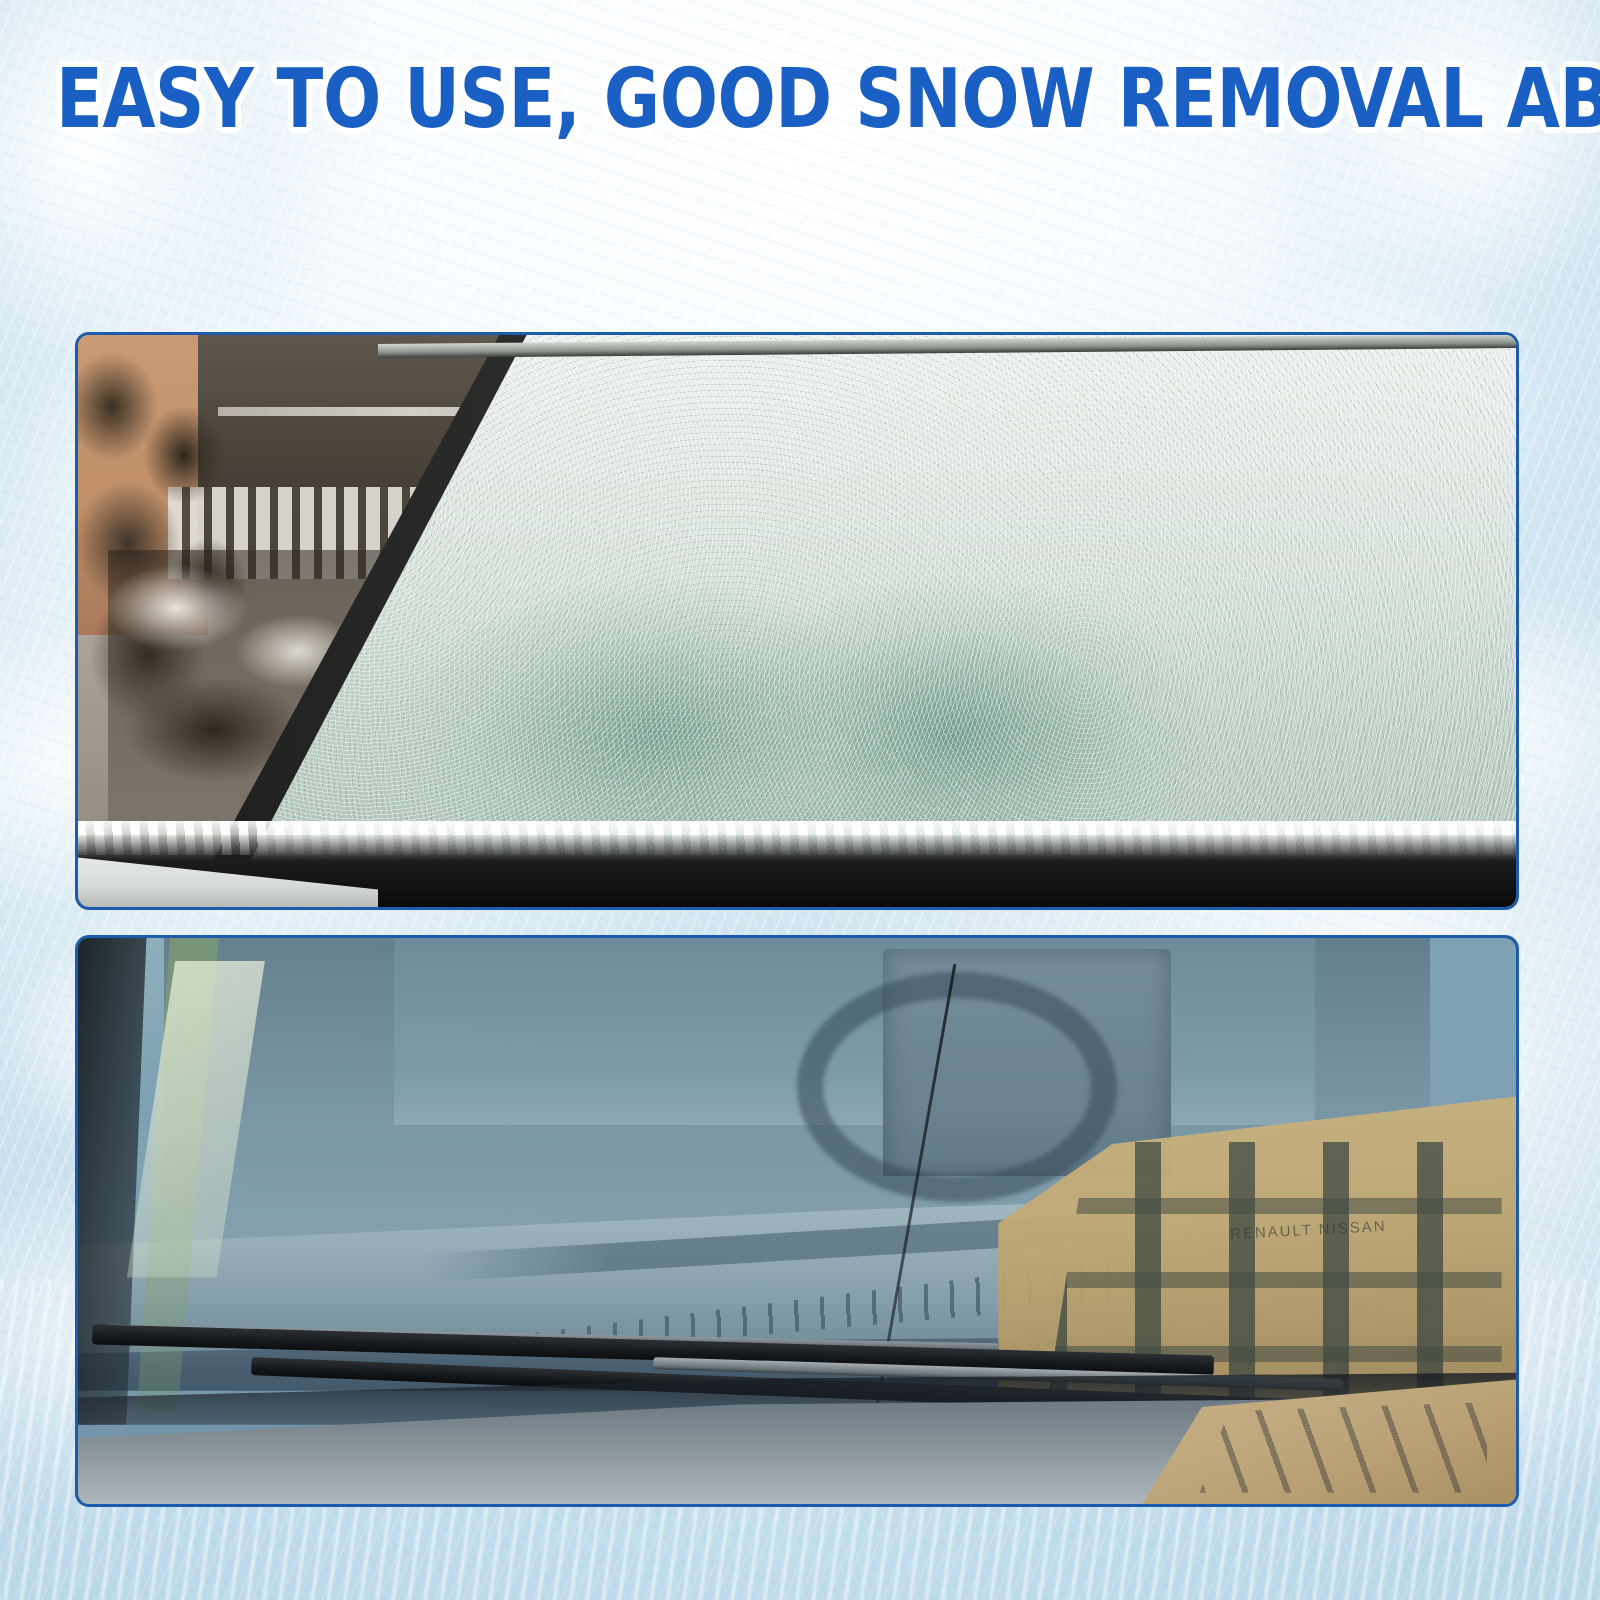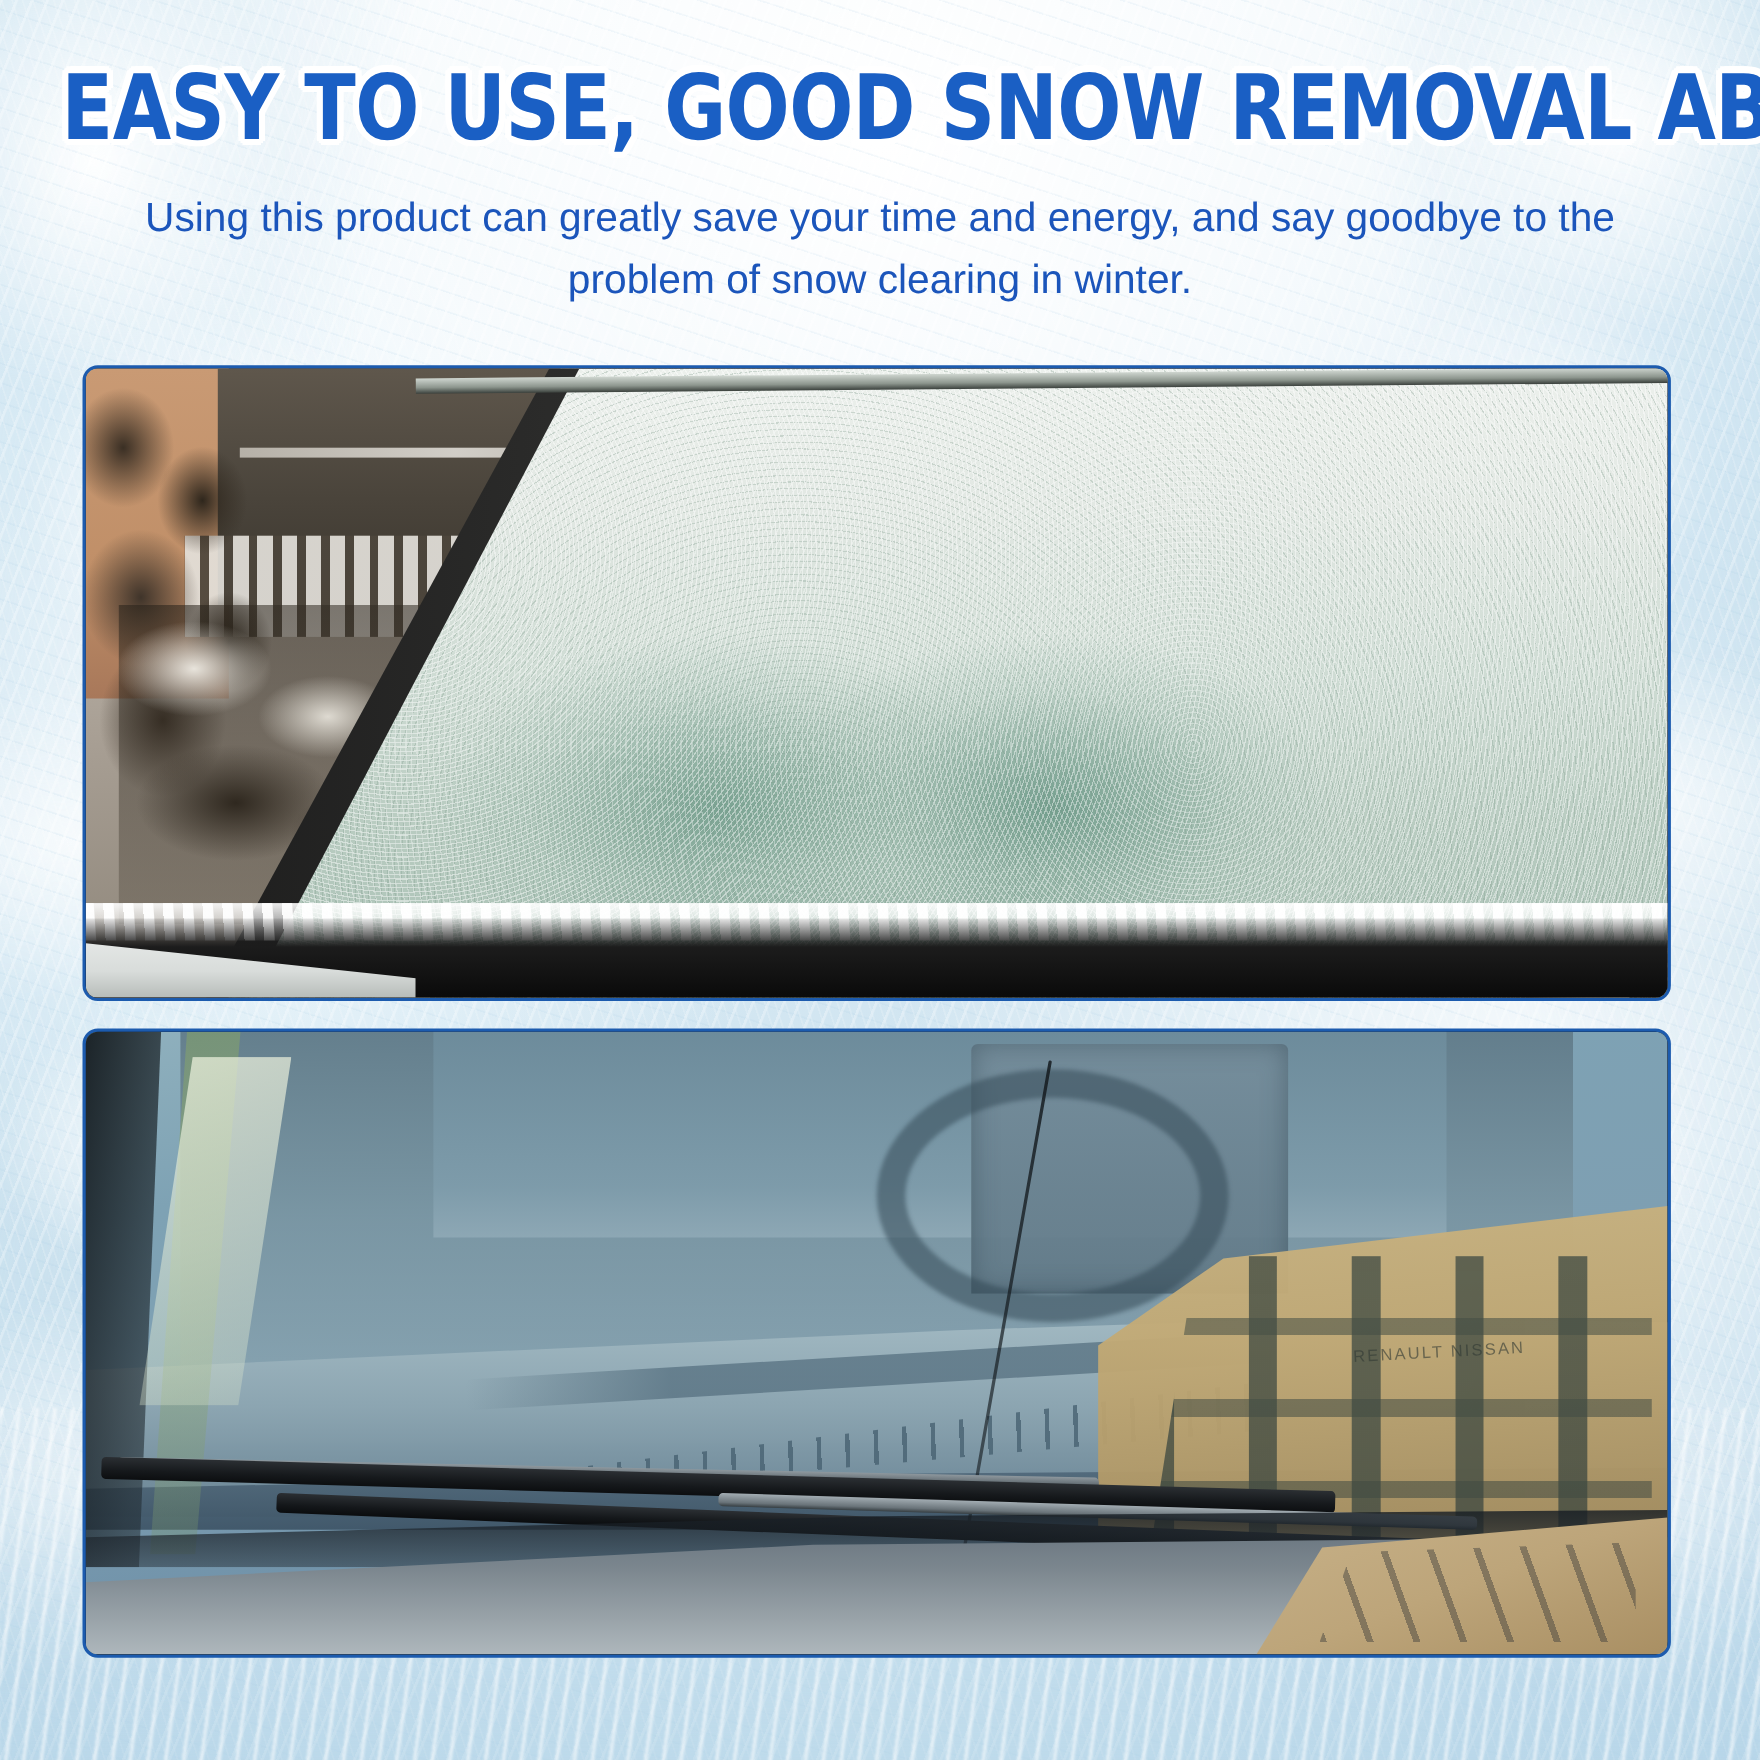--- a/index.html
+++ b/index.html
@@ -358,24 +358,20 @@
 <div id="page">
 
   <div class="bg-base"></div>
   <div class="bg-ice-l"></div>
   <div class="bg-ice-r"></div>
   <div class="bg-frost"></div>
   <div class="bg-bottom-ice"></div>
 
   <div class="header">
     <div class="headline">EASY TO USE, GOOD SNOW REMOVAL ABILITY</div>
-    <div class="subhead">
-      <span>Using this product can greatly save your time and energy, and say goodbye to the</span>
-      <span>problem of snow clearing in winter.</span>
-    </div>
   </div>
 
   <div class="card" id="card-before">
     <div class="photo">
       <div class="p1-sky"></div>
       <div class="p1-brick"></div>
       <div class="p1-wall"></div>
       <div class="p1-wall-line"></div>
       <div class="p1-fence"></div>
       <div class="p1-trees-l"></div>

